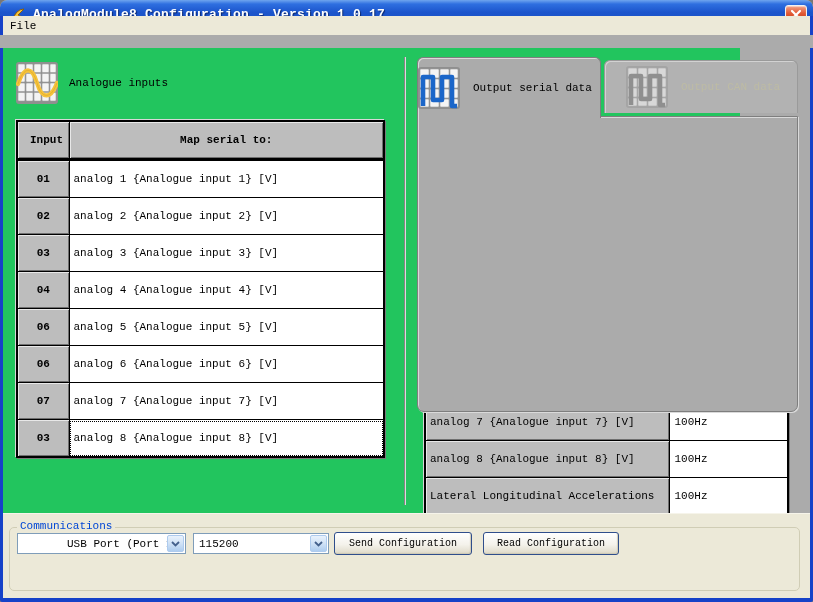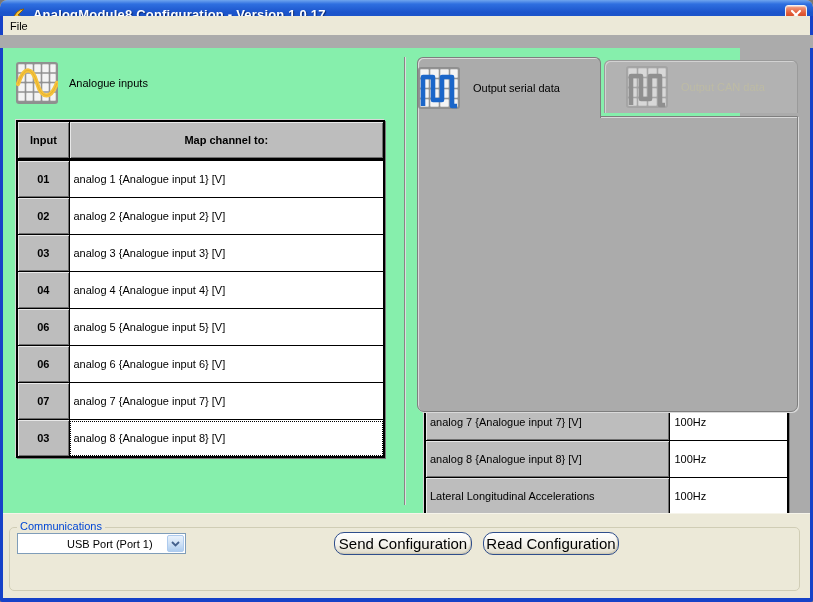--- a/index.html
+++ b/index.html
@@ -1,19 +1,19 @@
 <!DOCTYPE html>
 <html><head>
 <meta charset="utf-8">
 <style>
   html,body{margin:0;padding:0;background:#777;}
   *{box-sizing:border-box;}
   .window{
     position:relative;width:813px;height:602px;
-    font-family:Liberation Sans, sans-serif;
+    font-family:Liberation Mono, monospace;
     font-size:11px;color:#000;overflow:hidden;
     border-radius:7px 7px 3px 3px;background:#ABABAB;
   }
   
   .titlebar{
     position:absolute;left:0;top:0;width:813px;height:29px;
     background:linear-gradient(180deg,#6FA5EE 0%,#2E6FE0 14%,#1C55CC 42%,#1A52C8 70%,#2760D2 92%,#0F3FA8 100%);
     display:flex;align-items:center;padding:0 6px;
     border-radius:7px 7px 0 0;
   }
@@ -34,21 +34,21 @@
     position:absolute;left:0;top:16px;width:813px;height:19px;
     background:#ECE9D8;border-left:3px solid #1642C8;border-right:3px solid #1642C8;
     display:flex;align-items:center;
   }
   .menu-item{padding:2px 7px;cursor:default;}
   
   .frame-left,.frame-right{position:absolute;top:48px;width:3px;height:554px;background:#1642C8;z-index:50;}
   .frame-left{left:0;} .frame-right{right:0;}
   .frame-bottom{position:absolute;left:0;bottom:0;width:813px;height:4px;background:#1642C8;z-index:51;}
   
-  .client{position:absolute;left:3px;top:48px;width:737px;height:465px;background:#86efac;}
+  .client{position:absolute;left:3px;top:48px;width:737px;height:465px;background:#22c55e;}
   .section-head{position:absolute;left:13px;top:14px;display:flex;align-items:center;gap:11px;}
   .grid-icon{width:42px;height:42px;display:block;}
   
   table{border-collapse:collapse;table-layout:fixed;}
   .ltable{position:absolute;left:13px;top:72px;width:369px;}
   .rtable{position:absolute;left:421px;top:92px;width:365px;}
   .ltable th,.ltable td,.rtable th,.rtable td{
     border:1px solid #000;overflow:hidden;white-space:nowrap;padding:12px;
   }
   .ltable{border:2px solid #000;box-shadow:-1px -1px 0 #d8d8d8,1px 1px 0 #7a7a7a;}
@@ -111,24 +111,24 @@
   .combo-value{flex:1;padding-left:5px;overflow:hidden;white-space:nowrap;}
   .combo-btn{
     width:17px;height:17px;margin-right:1px;border-radius:2px;
     border:1px solid #AECBEE;
     background:linear-gradient(180deg,#E9F2FC 0%,#D0E2F6 50%,#AECDEF 100%);
     display:flex;align-items:center;justify-content:center;
   }
   .combo-port{left:7px;top:5px;width:169px;padding-left:44px;}
   .combo-baud{left:183px;top:5px;width:136px;}
   .xp-btn{
-    position:absolute;top:4px;height:23px;border:1px solid #2F4E8C;border-radius:10px;
+    position:absolute;top:4px;height:23px;border:1px solid #2F4E8C;border-radius:3px;
     background:linear-gradient(180deg,#FFFFFF 0%,#F4F2EB 55%,#E2DECE 92%,#D4CFBC 100%);
     display:flex;align-items:center;justify-content:center;
-    font-size:15px;cursor:pointer;
+    font-size:10px;cursor:pointer;
     box-shadow:inset -1px -1px 1px #CFCAB6;
   }
   .btn-send{left:324px;width:138px;}
   .btn-read{left:473px;width:136px;}
 </style>
 </head>
 <body>
 
 <div class="window">
 
@@ -189,21 +189,21 @@
     </div>
 
     <table class="ltable">
       <colgroup>
           <col style="width:52px">
           <col>
         </colgroup>
       <thead>
         <tr>
           <th class="gray">Input</th>
-          <th class="gray">Map channel to:</th>
+          <th class="gray">Map serial to:</th>
         </tr>
       </thead>
       <tbody>
         <tr>
             <td class="gray num">01</td>
             <td class="map">analog 1 {Analogue input 1} [V]</td>
           </tr>
         <tr>
             <td class="gray num">02</td>
             <td class="map">analog 2 {Analogue input 2} [V]</td>
@@ -353,19 +353,27 @@
 
       <div class="combo combo-port">
         <span class="combo-value">USB Port (Port 1)</span>
         <span class="combo-btn">
           <svg width="9" height="6" viewBox="0 0 9 6">
               <path d="M1,1 L4.5,4.5 L8,1" fill="none" stroke="#44618C" stroke-width="1.8"></path>
             </svg>
         </span>
       </div>
 
+      <div class="combo combo-baud">
+        <span class="combo-value">115200</span>
+        <span class="combo-btn">
+          <svg width="9" height="6" viewBox="0 0 9 6">
+              <path d="M1,1 L4.5,4.5 L8,1" fill="none" stroke="#44618C" stroke-width="1.8"></path>
+            </svg>
+        </span>
+      </div>
 
       <div class="xp-btn btn-send">Send Configuration</div>
       <div class="xp-btn btn-read">Read Configuration</div>
     </div>
   </div>
 
 </div>
 
 </body></html>

